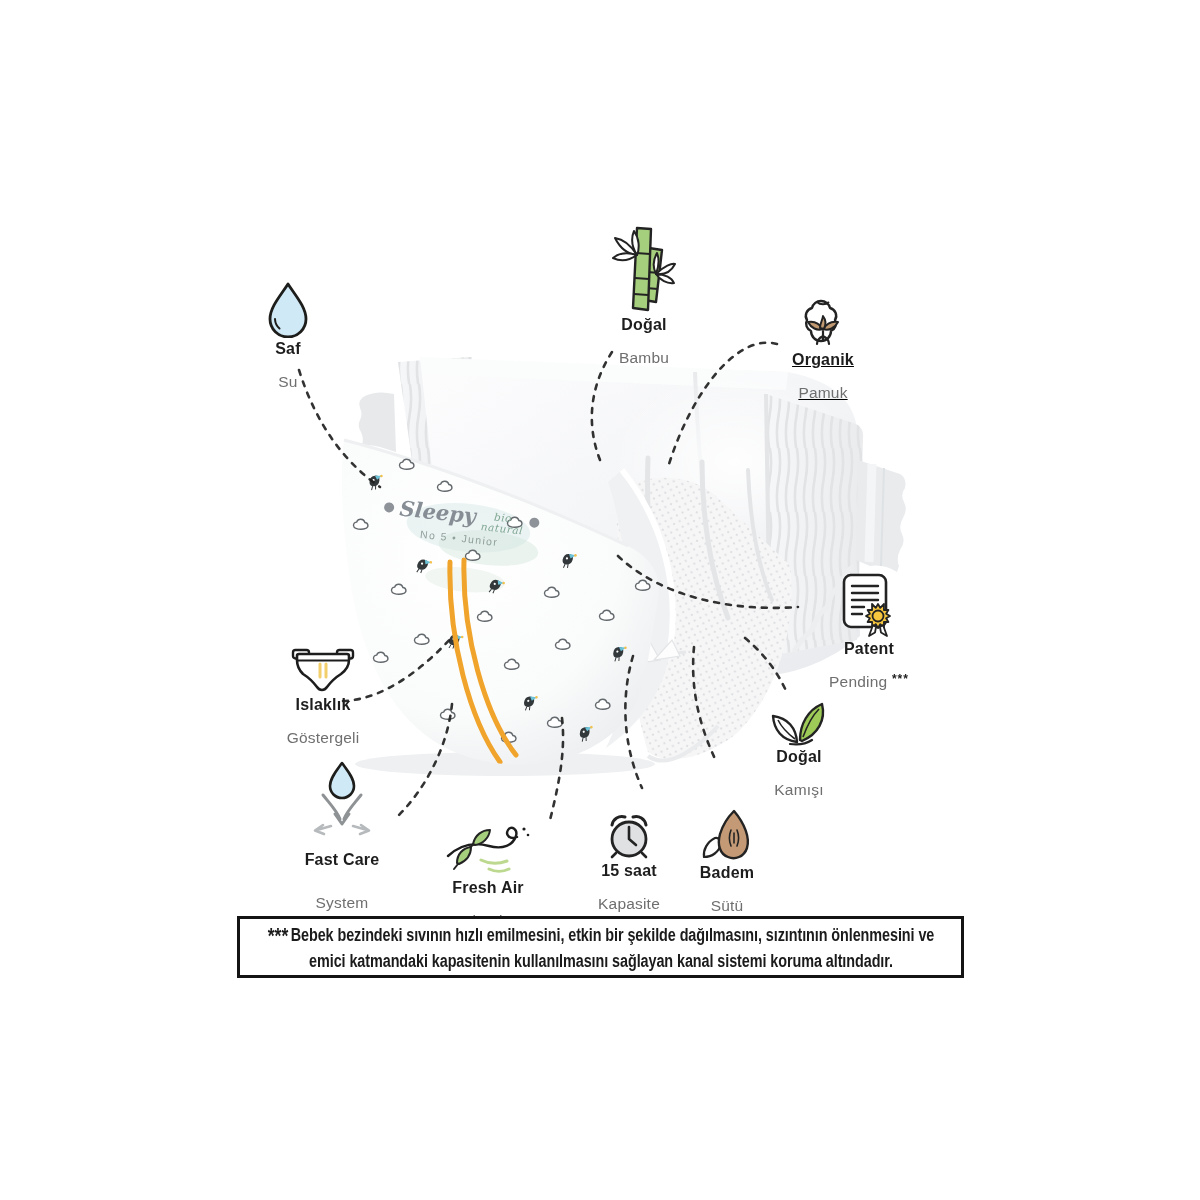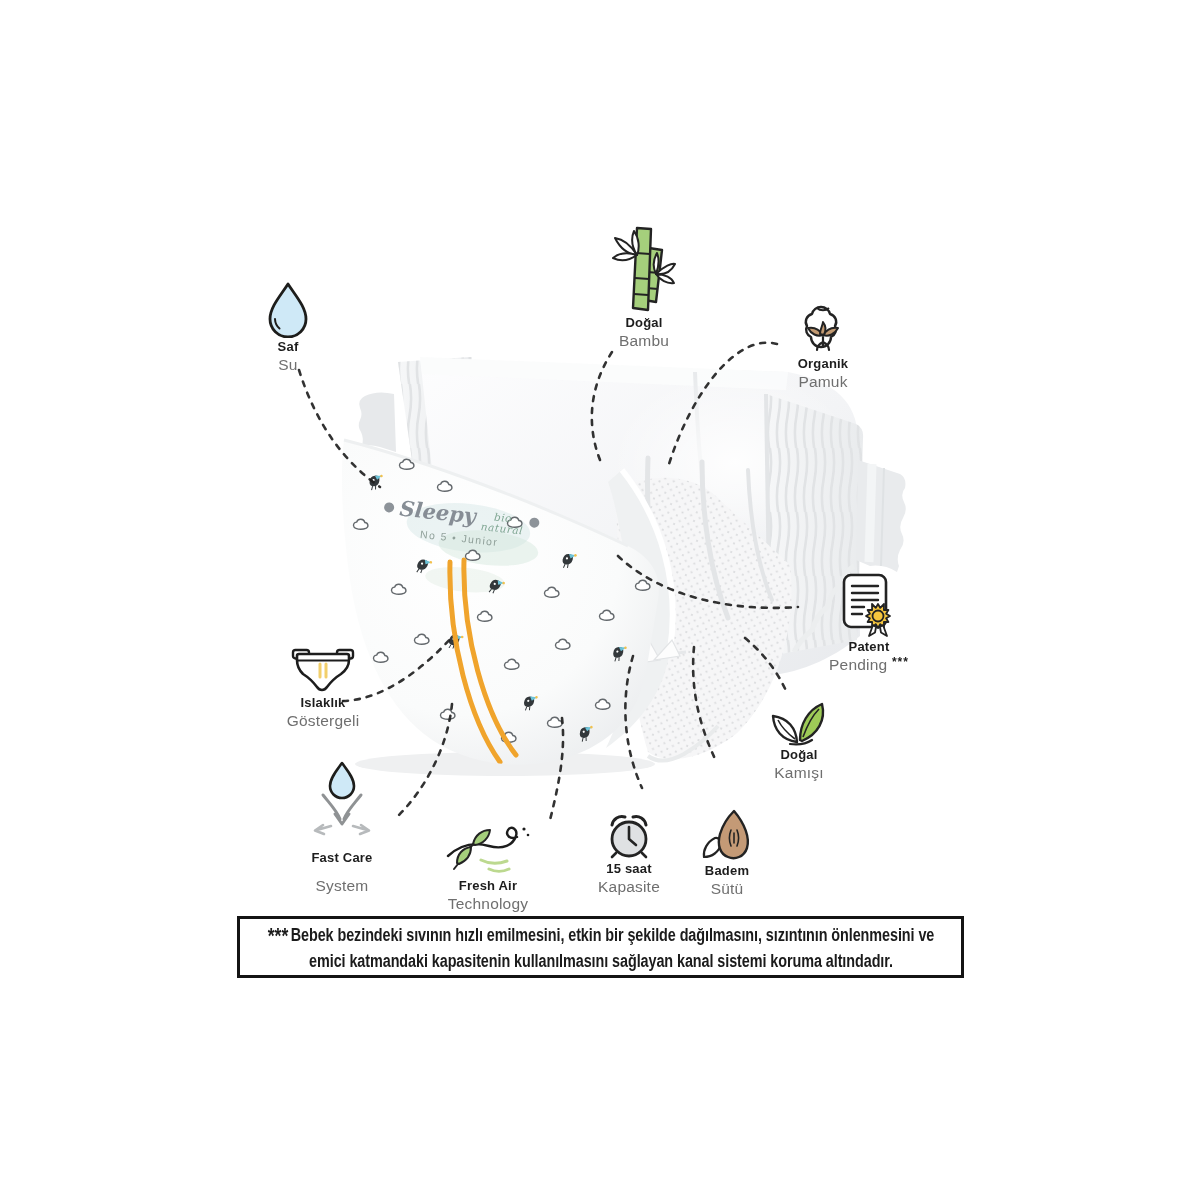--- a/index.html
+++ b/index.html
@@ -2,22 +2,22 @@
 <html><head>
 <meta charset="utf-8">
 <style>
   html,body{margin:0;padding:0;background:#ffffff;}
   #stage{position:relative;width:1200px;height:1200px;background:#ffffff;overflow:hidden;
          font-family:"Liberation Sans",sans-serif;}
   #art{position:absolute;left:0;top:0;}
   .feature{position:absolute;display:flex;flex-direction:column;align-items:center;gap:2px;
            width:150px;transform:translateX(-50%);text-align:center;}
   .feature--left{transform:none;width:130px;align-items:center;text-align:left;}
-  .f-title{font-weight:bold;font-size:13px;color:#1d1d1d;letter-spacing:.2px;line-height:1.08;}
-  .f-sub{font-size:15.5px;color:#6f6f6f;line-height:1.15;letter-spacing:.2px;}
+  .f-title{font-weight:bold;font-size:16px;color:#1d1d1d;letter-spacing:.2px;line-height:1.08;}
+  .f-sub{font-size:15.5px;color:#6f6f6f;line-height:1.15;letter-spacing:.2px;margin-top:14px;}
   .stars{font-weight:bold;color:#1d1d1d;font-size:12px;vertical-align:4px;letter-spacing:1px;}
   .f-ic{display:block;}
   
   #logo{position:absolute;left:394px;top:500px;width:134px;transform:rotate(6deg);
         transform-origin:50% 50%;text-align:center;}
   .logo-row{display:flex;align-items:center;justify-content:center;gap:6px;}
   .logo-dot{width:10px;height:10px;border-radius:50%;background:#8d9399;flex:0 0 auto;}
   .brand{font-family:"DejaVu Serif",serif;font-style:italic;font-weight:bold;font-size:21px;
          color:#868d95;line-height:1;}
   .brand-suffix{font-family:"DejaVu Serif",serif;font-style:italic;font-size:10.5px;
@@ -229,21 +229,21 @@
           <path d="M44,52 C52,44 60,41 63,42 C59,50 52,53 44,52 Z"></path>
           <path d="M44,52 C53,52 60,56 62,61 C55,62 48,58 44,52 Z"></path>
           <path d="M44,52 C47,44 47,36 45,31 C41,38 41,46 44,52 Z"></path>
         </g>
       </g>
     </svg>
     <div class="f-title">Doğal</div>
     <div class="f-sub">Bambu</div>
   </div>
 
-  <div class="feature" style="left:823px;top:299px;">
+  <div class="feature" style="left:823px;top:293px;text-decoration:underline;">
     <svg class="f-ic" width="52" height="56" viewBox="0 0 52 56">
       <path d="M10,27 a8,8 0 0 1 5,-12 a9,9 0 0 1 9,-7 a9,9 0 0 1 9,7 a8,8 0 0 1 5,12 a8,8 0 0 1 -4,11 a10,10 0 0 1 -20,0 a8,8 0 0 1 -4,-11 Z" fill="#ffffff" stroke="#232323" stroke-width="2.4" stroke-linejoin="round"></path>
       <path d="M20,9 C23,12 29,12 32,9" stroke="#232323" stroke-width="1.8" fill="none"></path>
       <g fill="#c29a72" stroke="#232323" stroke-width="2" stroke-linejoin="round">
         <path d="M26,36 C22,30 16,28 11,29 C14,35 20,38 26,36 Z"></path>
         <path d="M26,36 C30,30 36,28 41,29 C38,35 32,38 26,36 Z"></path>
         <path d="M23,35 C23,30 26,26 26,23 C29,27 29,32 27,36 Z"></path>
       </g>
       <path d="M26,38 L26,48 M26,43 C22,45 20,48 20,51 M26,43 C30,45 32,48 32,51" stroke="#232323" stroke-width="2.2" fill="none" stroke-linecap="round"></path>
     </svg>

